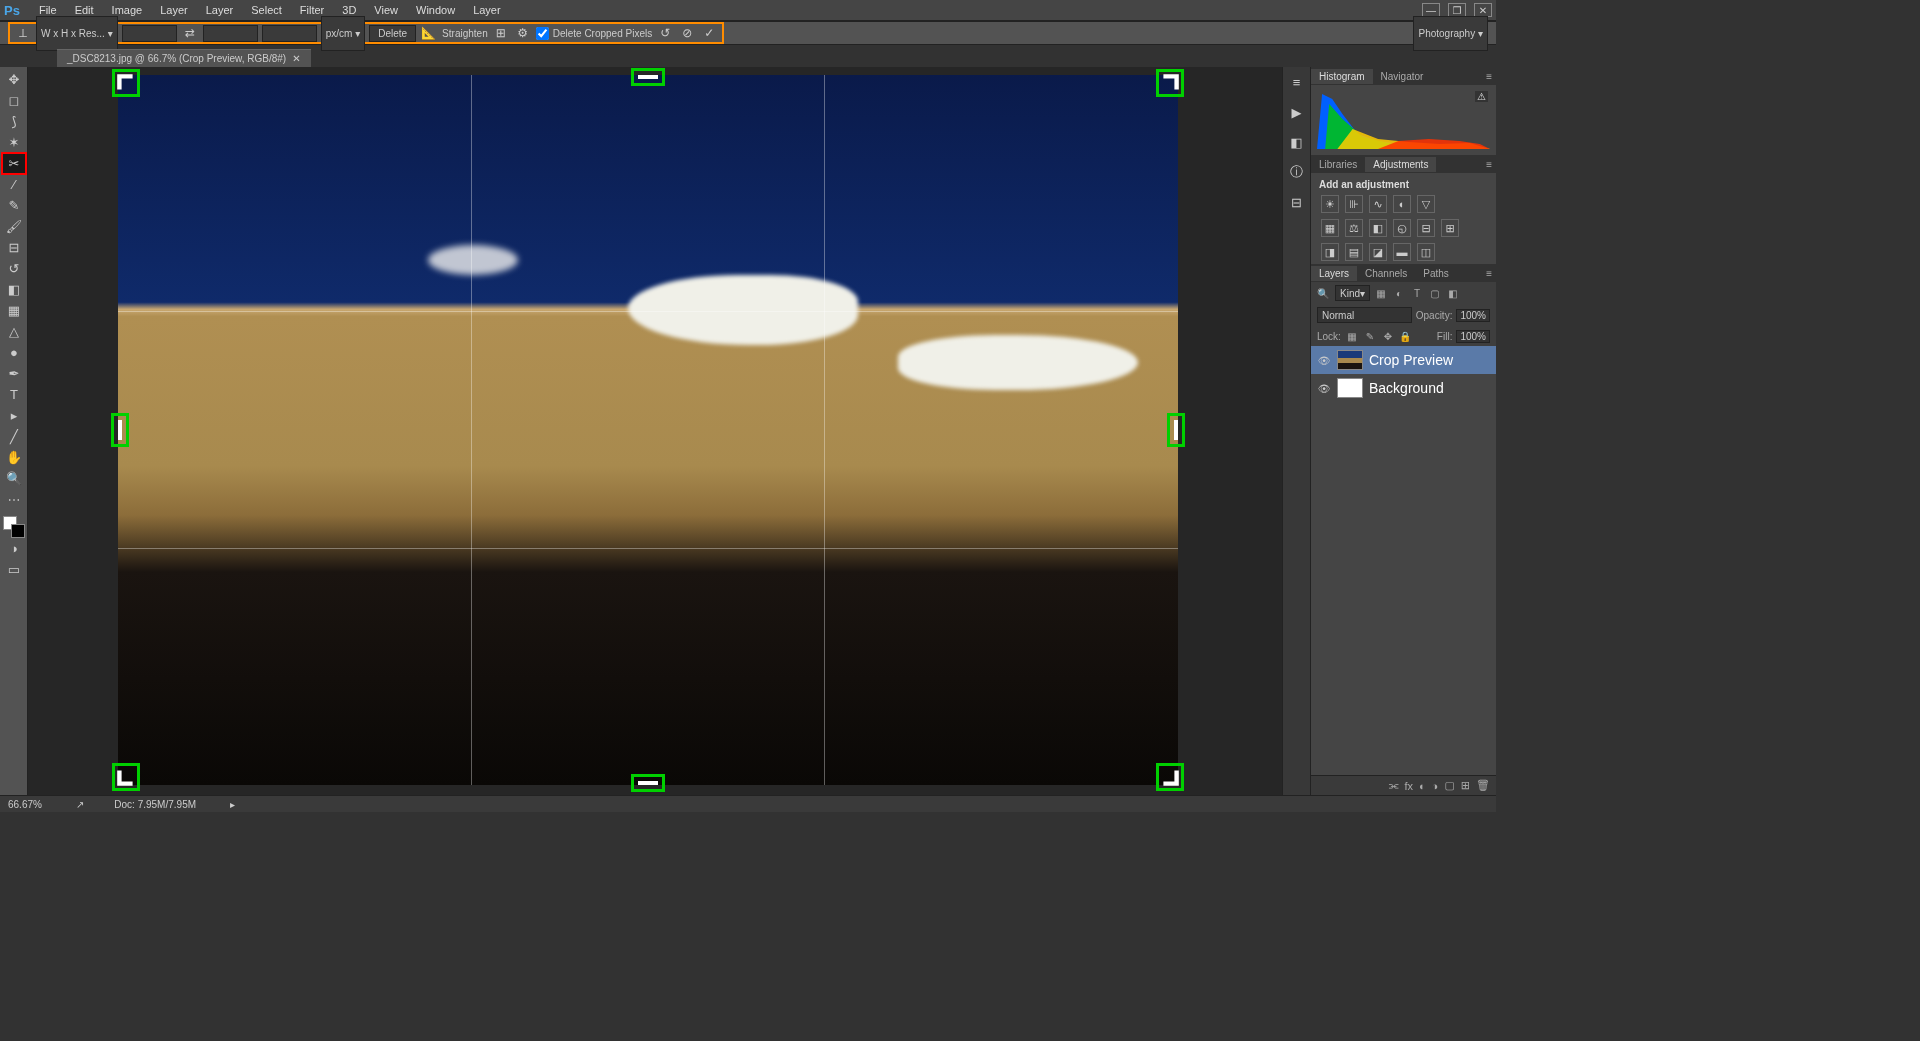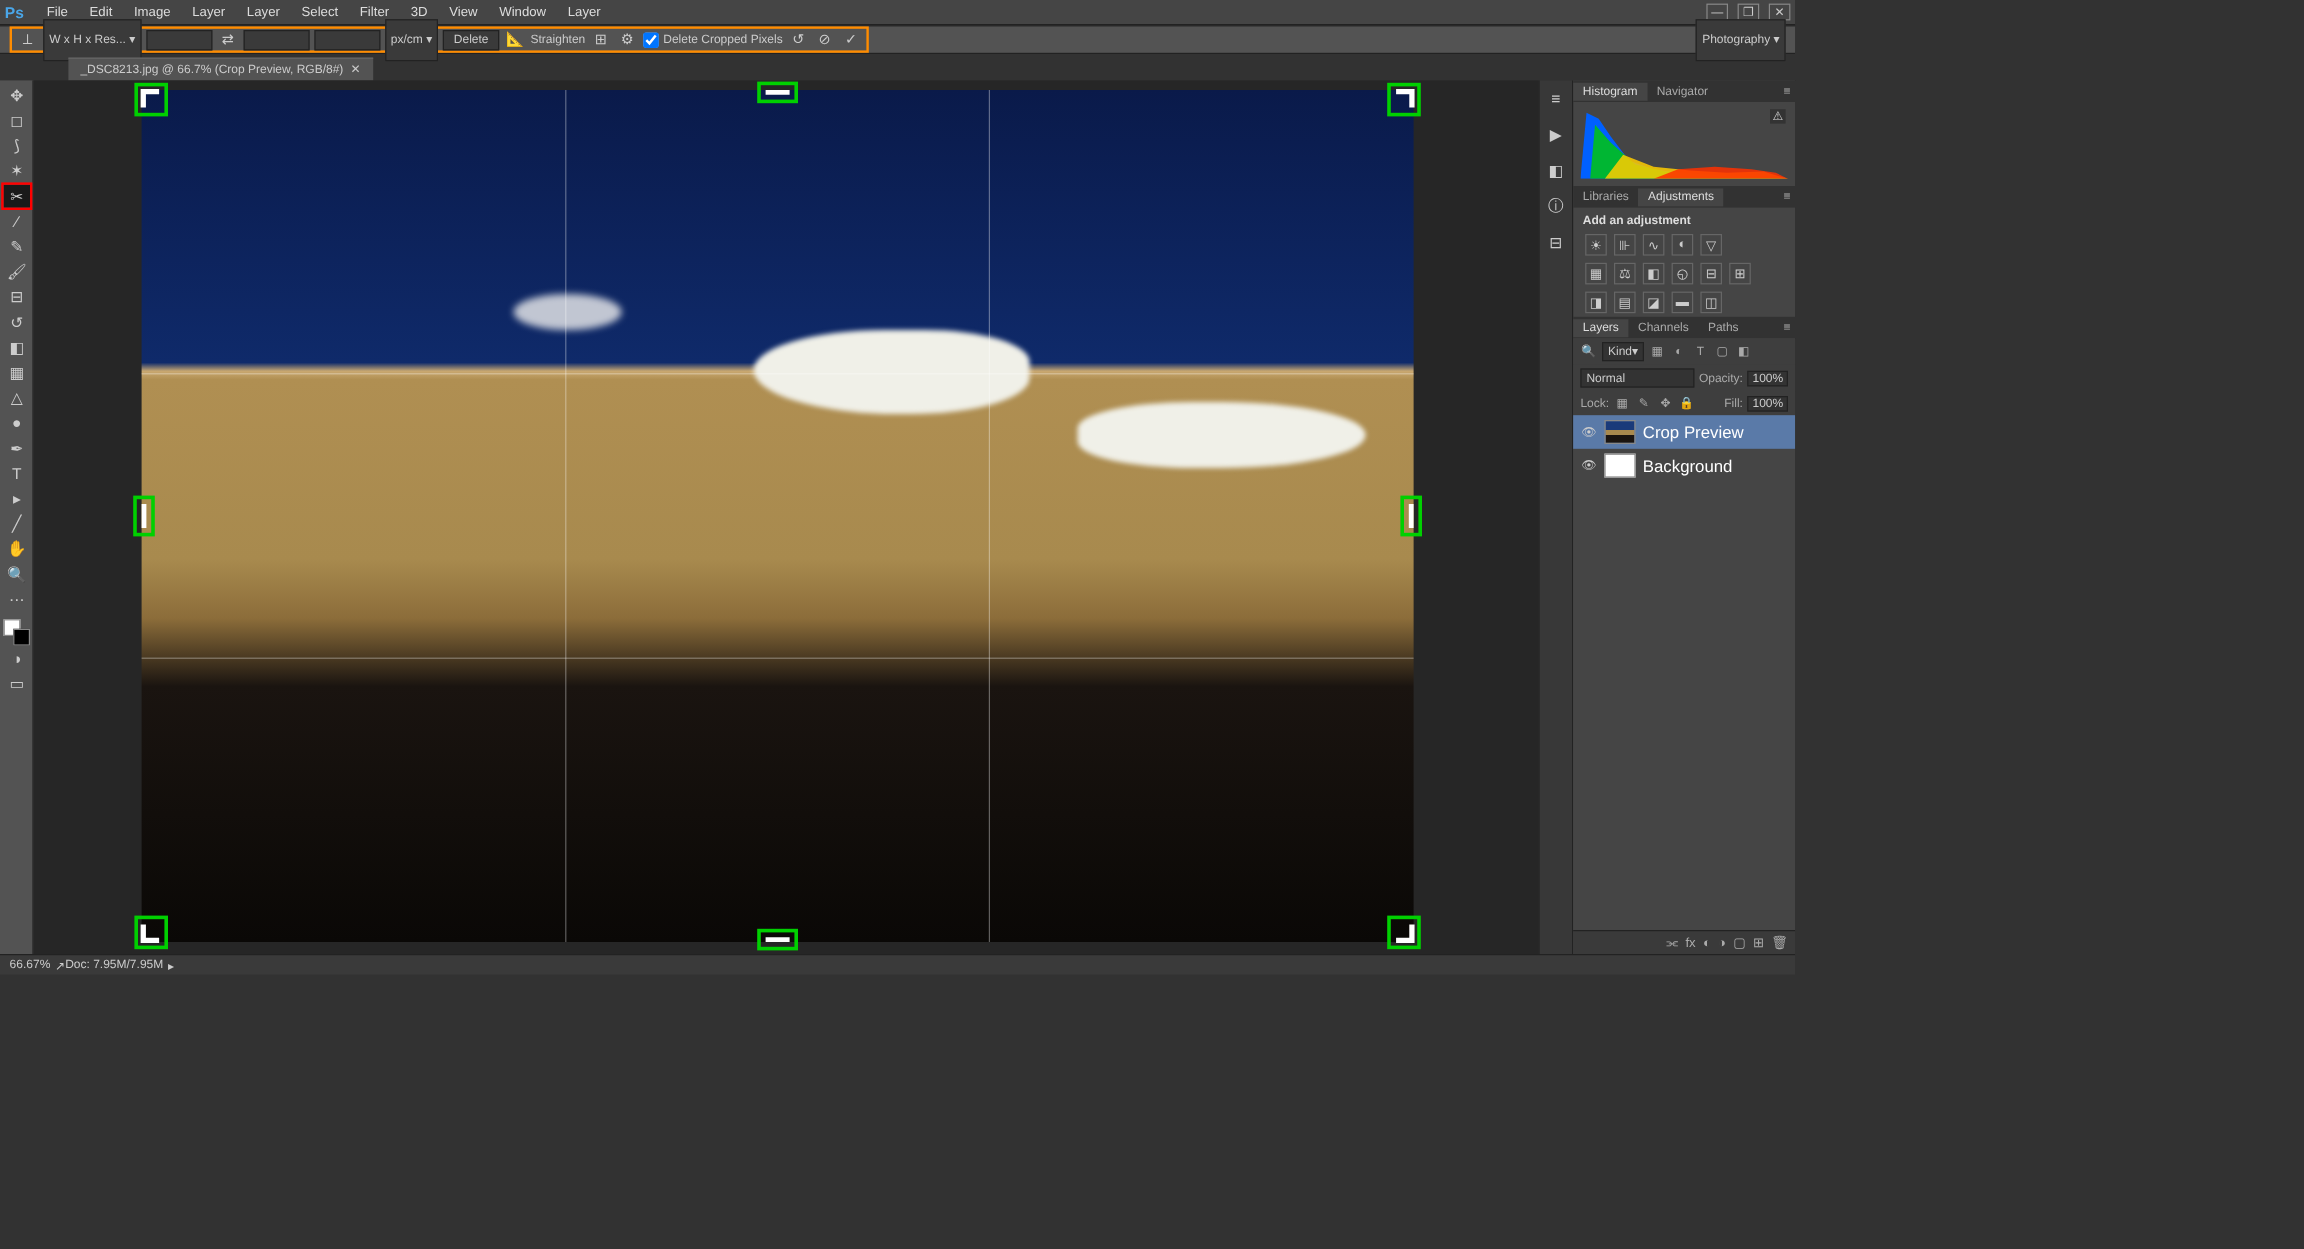--- a/index.html
+++ b/index.html
@@ -71,21 +71,21 @@
 .layer { display: flex; align-items: center; gap: 6px; padding: 4px 6px; height: 28px; }
 .layer.sel { background: #5a7aa8; }
 .layer .eye { width: 14px; height: 14px; color: #ccc; display: flex; align-items: center; justify-content: center; }
 .layer .thumb { width: 26px; height: 20px; background: linear-gradient(#1a3a7a 40%, #a8894e 40%, #a8894e 65%, #1a1410 65%); border: 1px solid #888; }
 .layer .thumb.white { background: #fff; }
 .layer .nm { color: #fff; font-size: 14px; }
 
 .layer-foot { height: 20px; background: #3a3a3a; border-top: 1px solid #222; display: flex; align-items: center; justify-content: flex-end; gap: 6px; padding: 0 6px; }
 .layer-foot .fi { font-size: 11px; color: #aaa; }
 
-.status { height: 18px; background: #3a3a3a; border-top: 1px solid #222; display: flex; align-items: center; padding: 0 8px; font-size: 10px; color: #ccc; }
+.status { height: 18px; background: #3a3a3a; border-top: 1px solid #222; display: flex; align-items: center; padding: 0 8px; gap: 30px; font-size: 10px; color: #ccc; }
 .status .arrow { margin-left: 4px; }
 </style>
 </head>
 <body>
 
 <div class="menubar">
   <span class="ps-logo">Ps</span>
   <span class="menu-item">File</span>
   <span class="menu-item">Edit</span>
   <span class="menu-item">Image</span>

